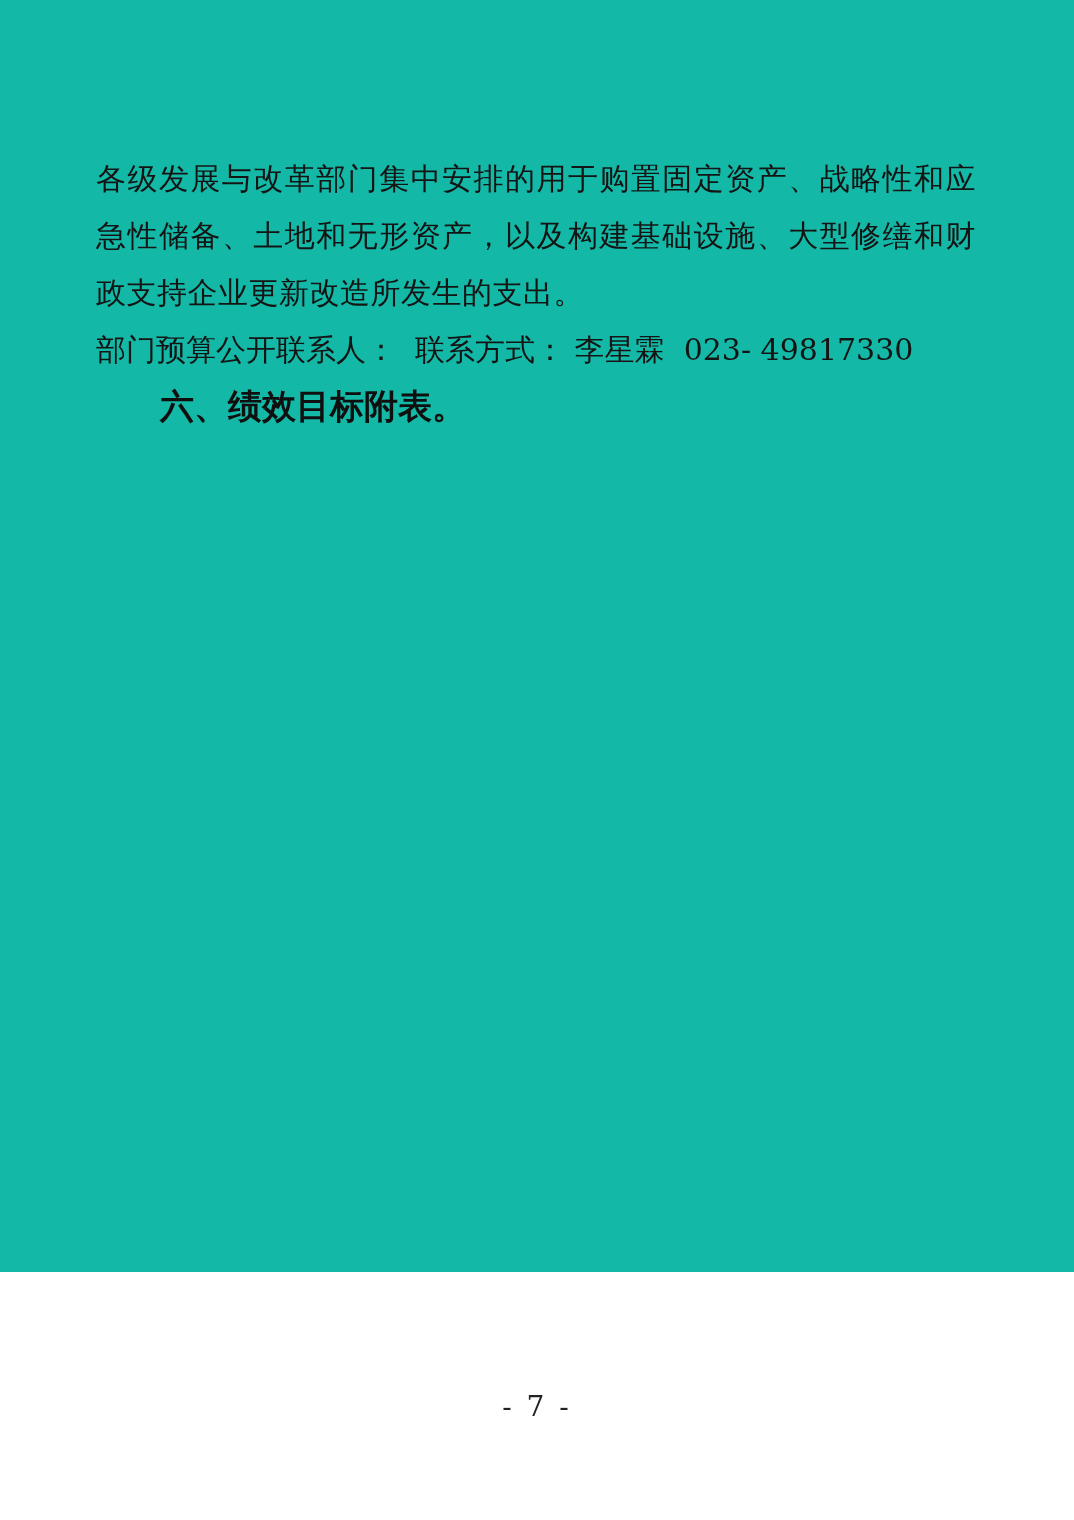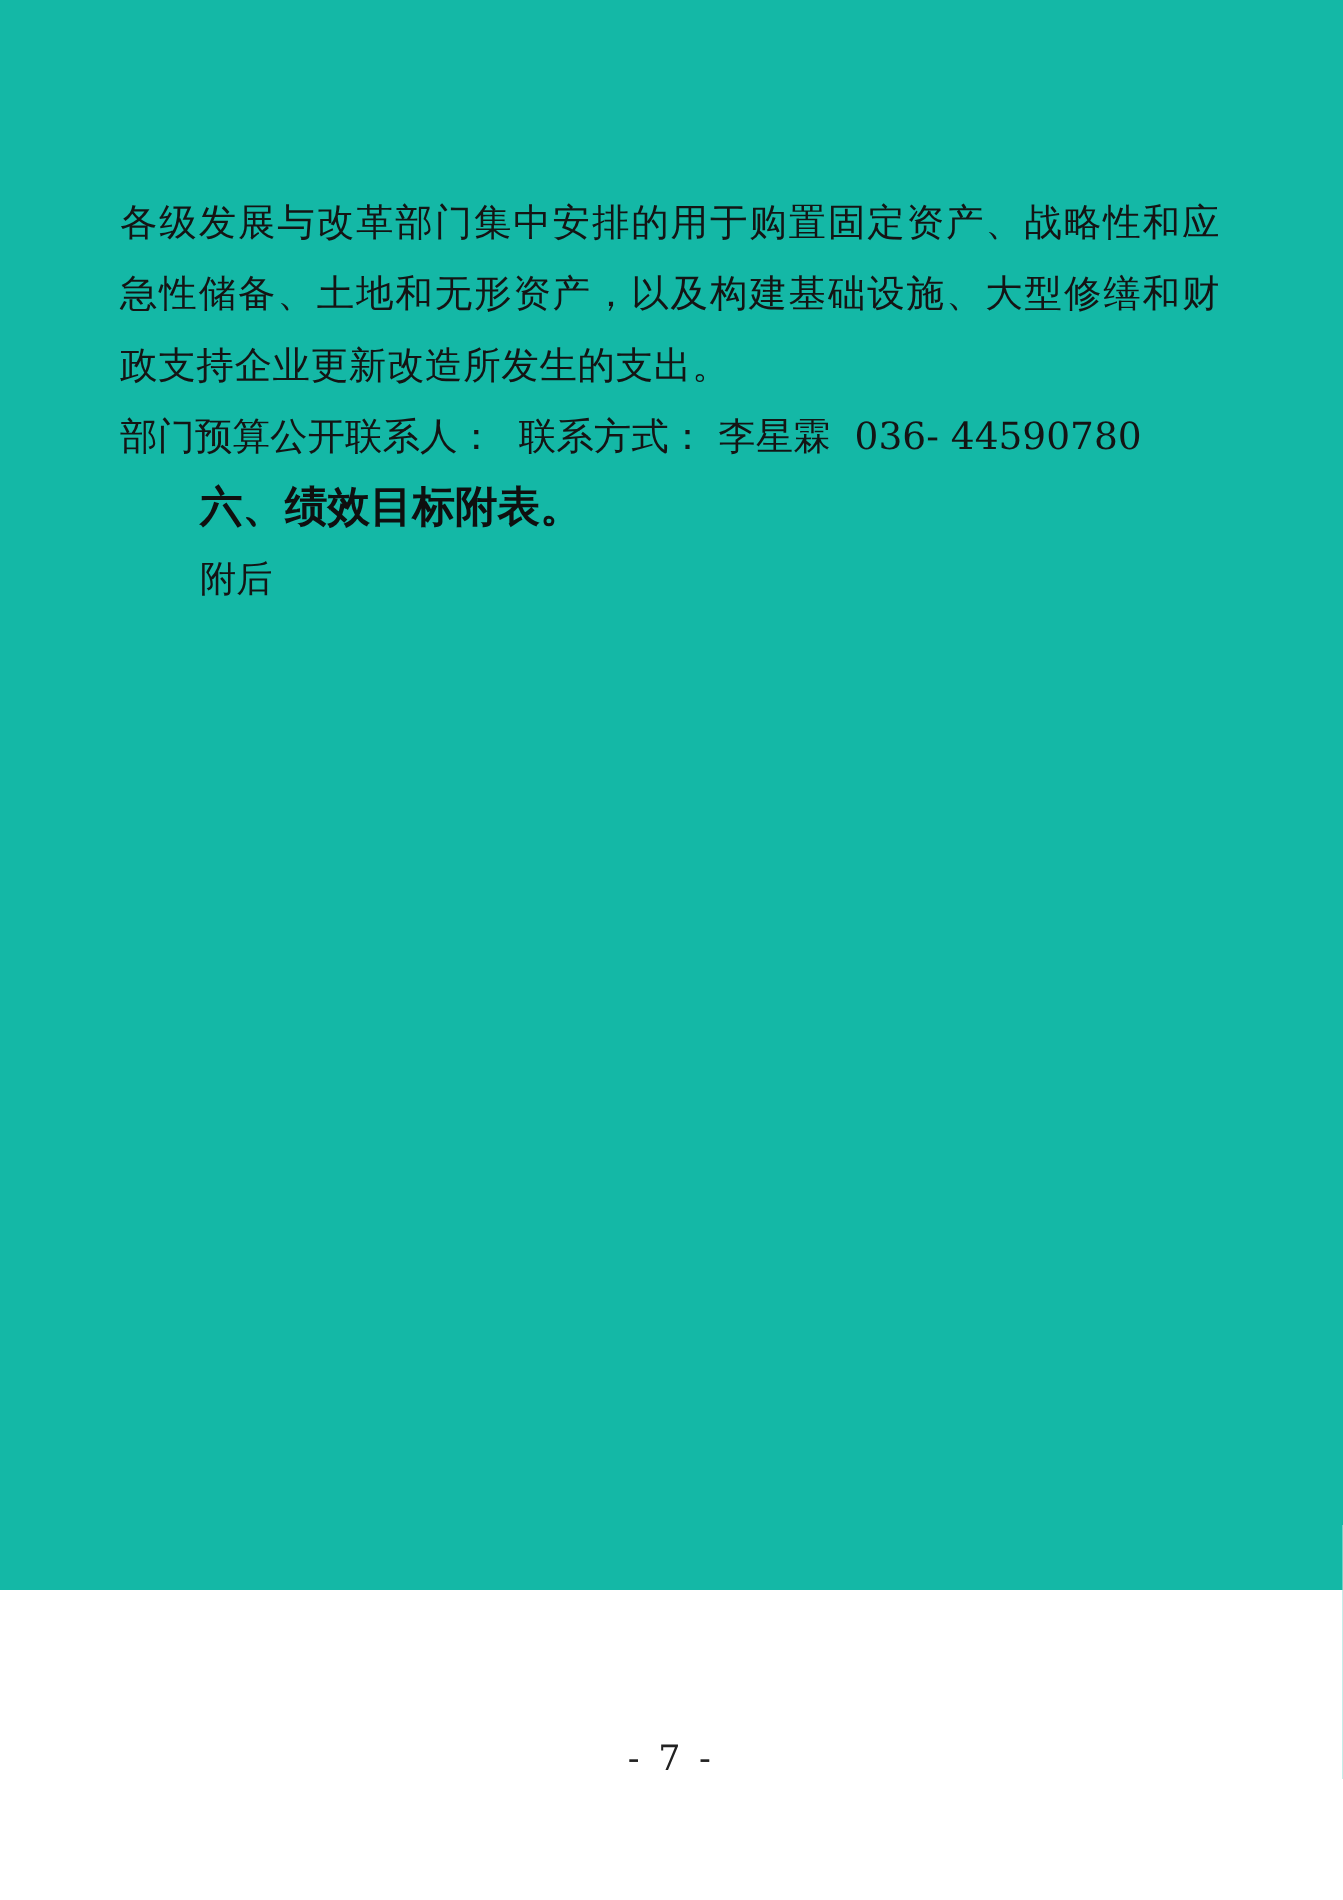--- a/index.html
+++ b/index.html
@@ -78,22 +78,21 @@
   }
 </style>
 </head>
 <body>
 
 <div class="page">
   <div class="content">
 
     <p class="para para-body">各级发展与改革部门集中安排的用于购置固定资产、战略性和应急性储备、土地和无形资产，以及构建基础设施、大型修缮和财政支持企业更新改造所发生的支出。</p>
 
-    <p class="contact-line">部门预算公开联系人：  联系方式： 李星霖  036- 44590780</p>
+    <p class="contact-line">部门预算公开联系人：  联系方式： 李星霖  023- 49817330</p>
 
     <p class="heading">六、绩效目标附表。</p>
 
-    <p class="sub-note">附后</p>
 
   </div>
 
   <div class="footer">- 7 -</div>
 </div>
 
 </body></html>

